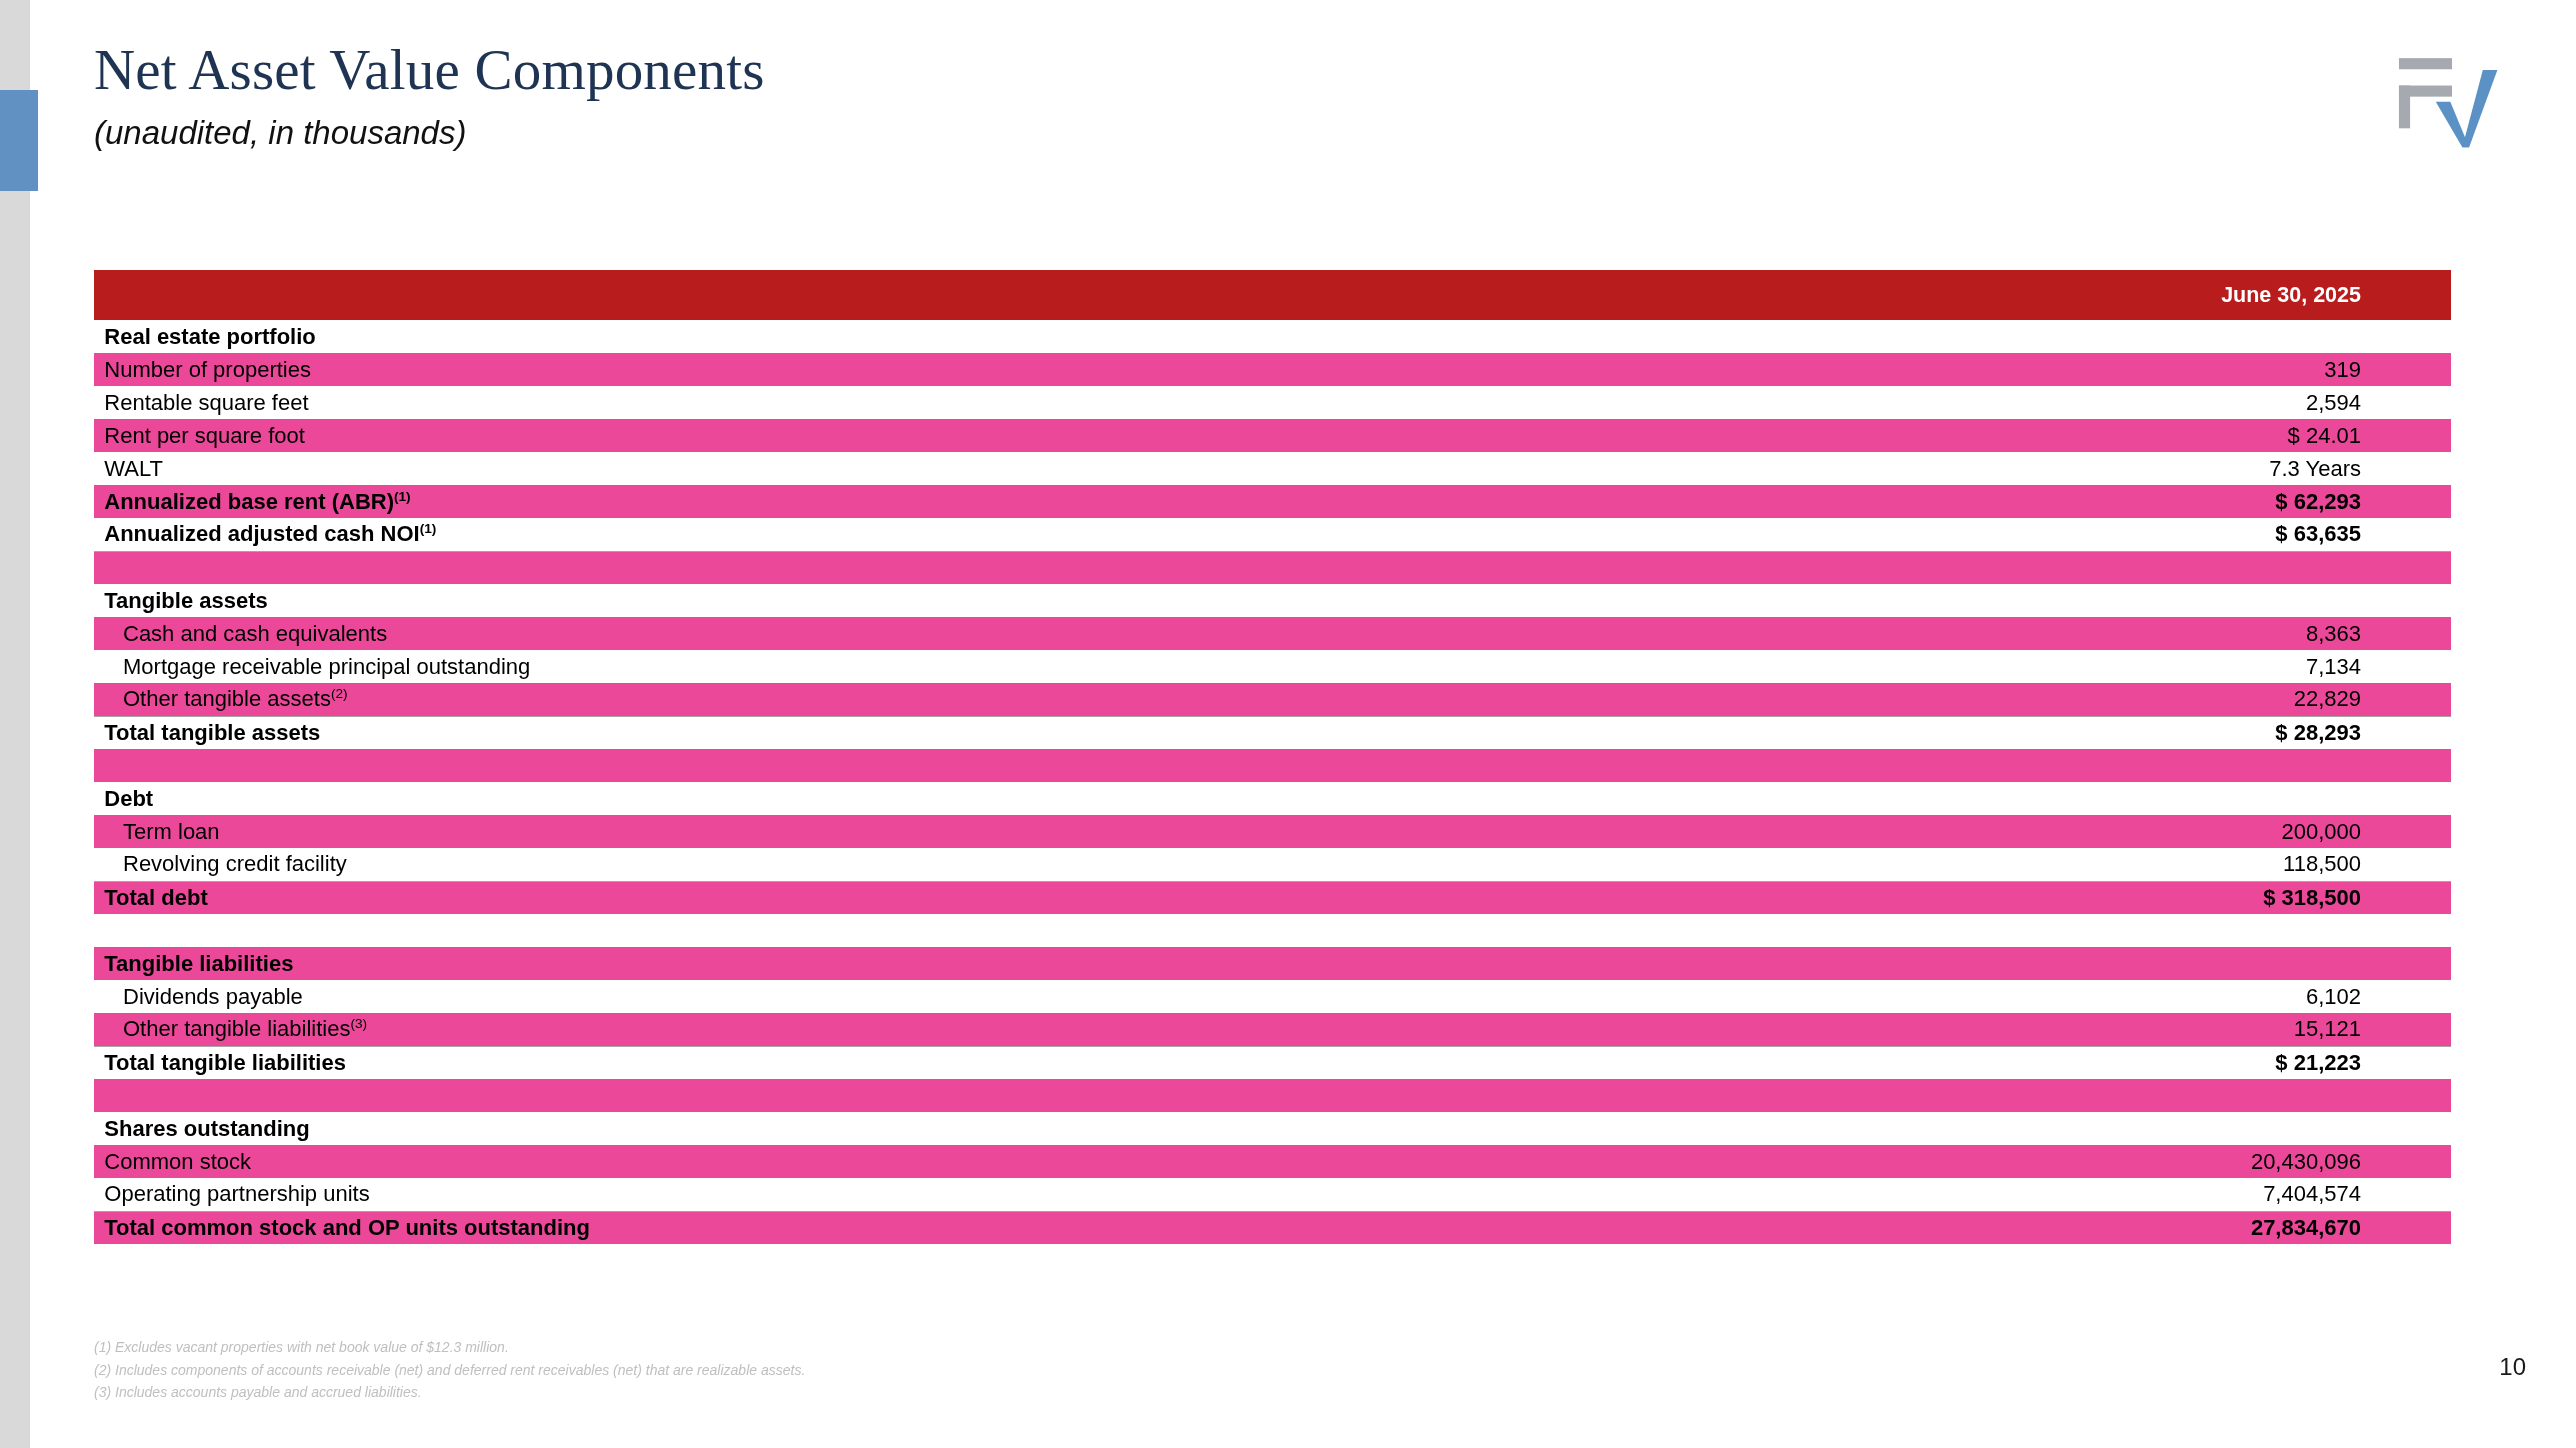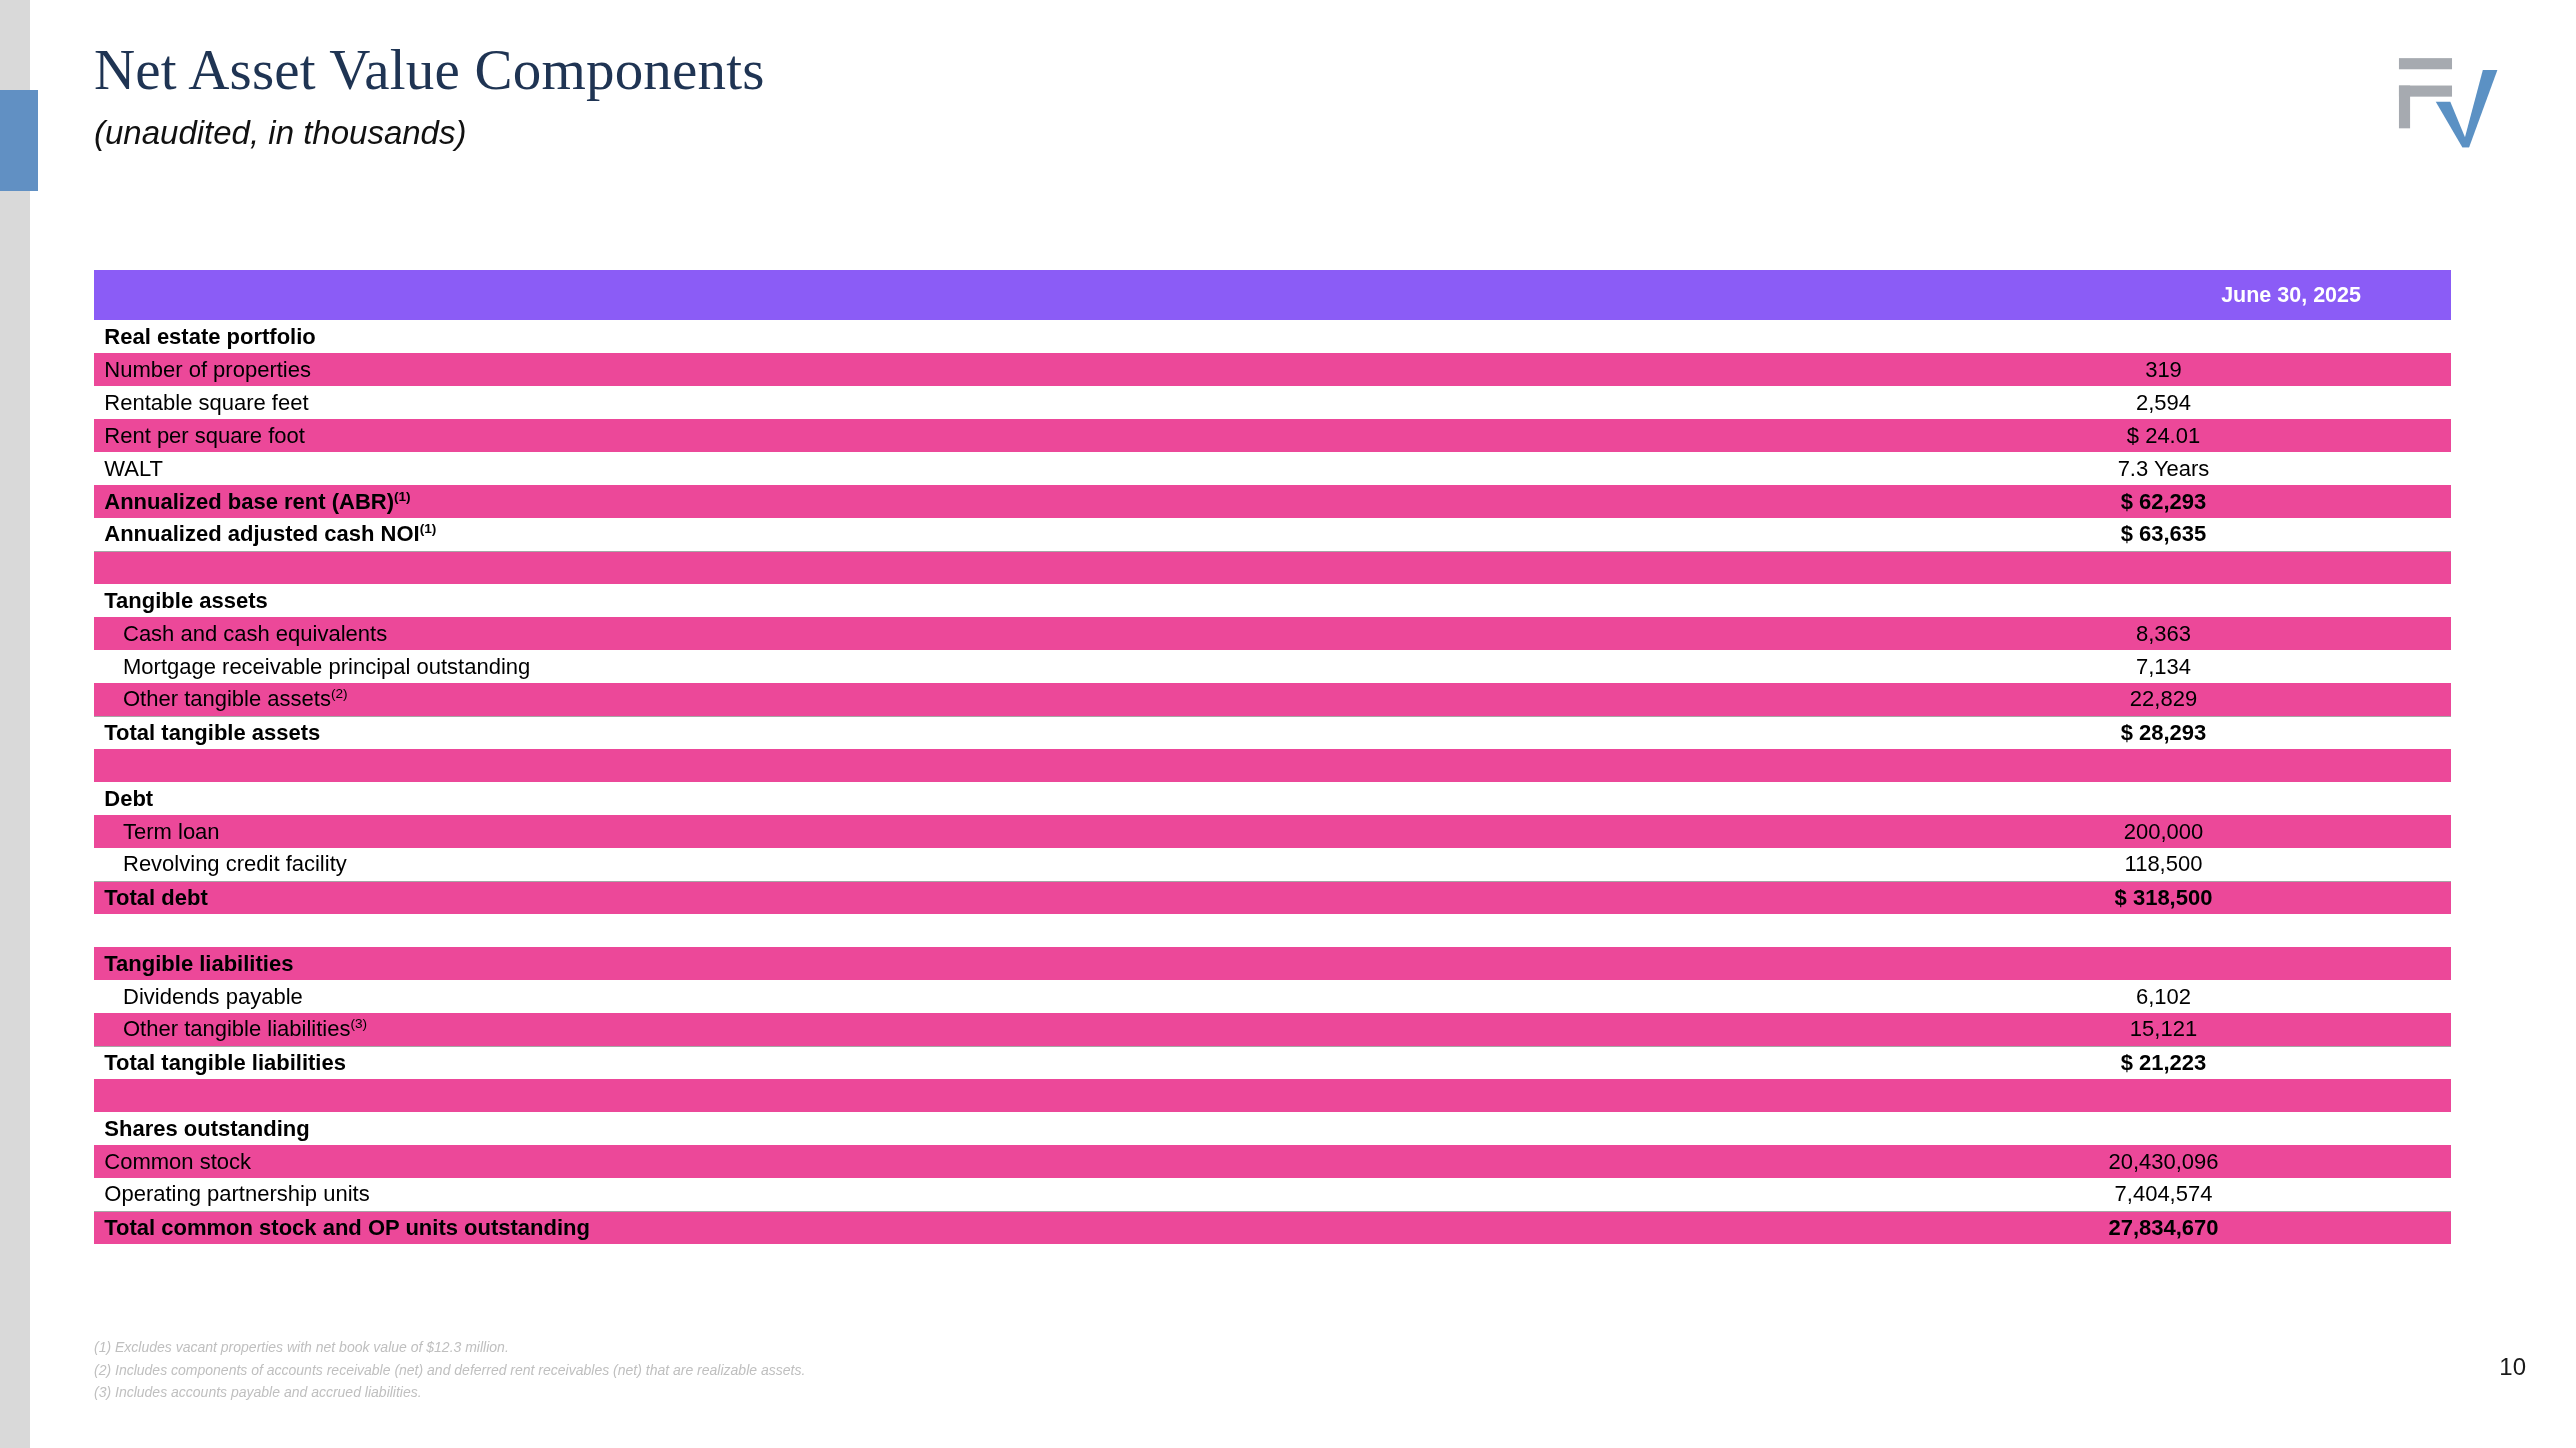--- a/index.html
+++ b/index.html
@@ -74,21 +74,21 @@
     left: 94px;
     top: 270px;
     width: 2357px;
     border-collapse: collapse;
     table-layout: fixed;
   }
   .nav-table col.c-label { width: 1782px; }
   .nav-table col.c-value { width: 575px; }
 
   .nav-table thead th {
-    background: #8b5cf6;
+    background: #b91c1c;
     color: #ffffff;
     font-size: 21.5px;
     font-weight: bold;
     height: 50px;
     padding: 0;
     vertical-align: middle;
   }
   .nav-table thead th.h-label { text-align: left; }
   .nav-table thead th.h-value {
     text-align: right;
@@ -102,21 +102,22 @@
   .nav-table td {
     padding: 0;
     font-size: 22px;
     color: #000000;
     vertical-align: middle;
     white-space: nowrap;
   }
   td.label { padding-left: 10.3px; }
   td.label.indent { padding-left: 29px; }
   td.value {
-    text-align: center;
+    text-align: right;
+    padding-right: 90px;
   }
   tr.section td.label { font-weight: bold; }
   tr.bold td { font-weight: bold; }
   tr.total td { font-weight: bold; }
   tr.ruled td { border-top: 1.7px solid #a6a6a6; }
 
   sup {
     font-size: 0.62em;
     vertical-align: super;
     line-height: 0;

